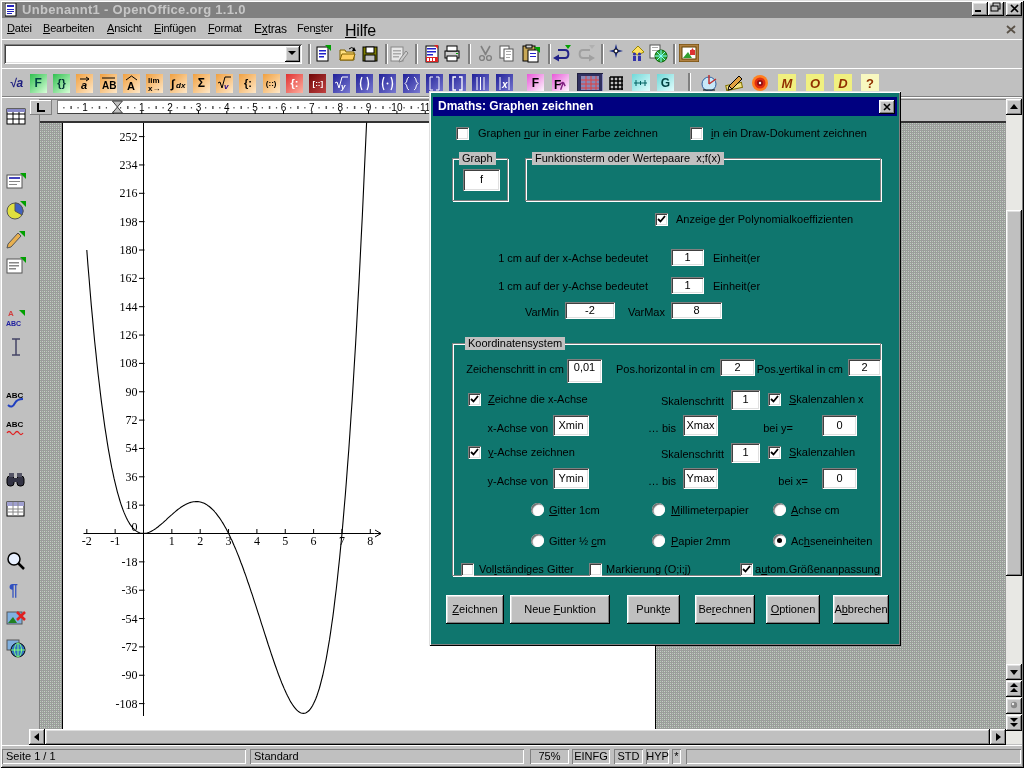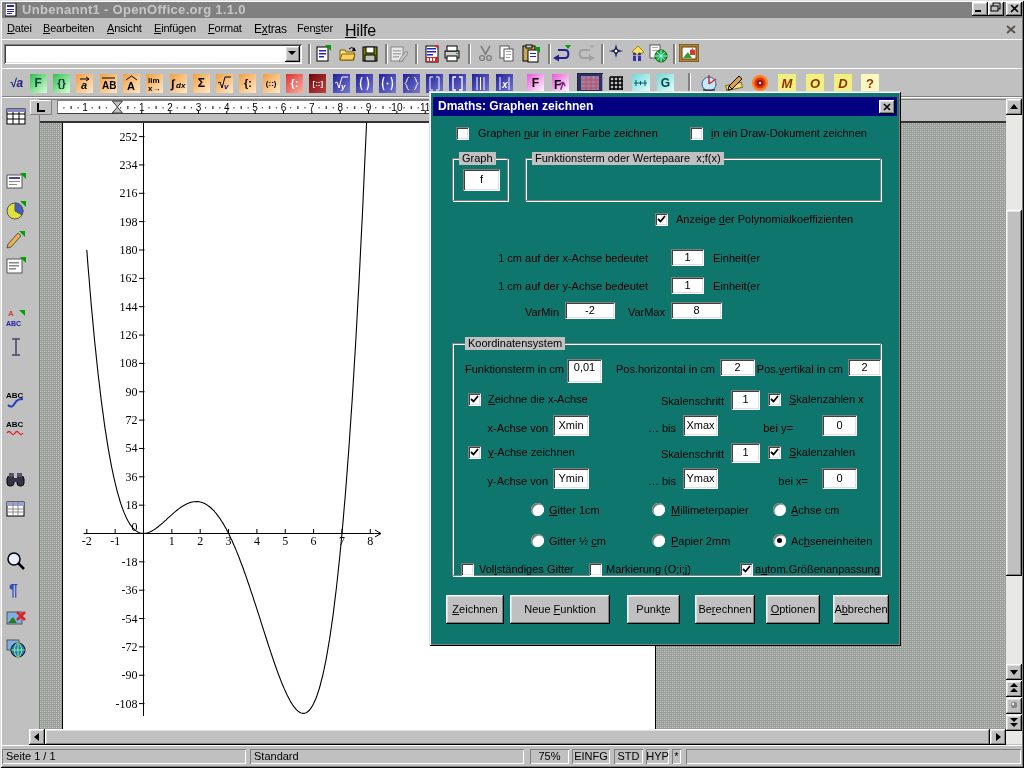--- a/index.html
+++ b/index.html
@@ -604,21 +604,21 @@
 <div class="lbl" style="left:49px;top:188px;width:170px;text-align:right">1 cm auf der y-Achse bedeutet</div>
 <div class="field" style="left:242px;top:186px;width:33px;height:17px;line-height:16px;text-align:center">1</div>
 <div class="lbl" style="left:284px;top:188px;width:47px;overflow:hidden;text-align:left">Einheit(en)</div>
 <div class="lbl" style="left:70px;top:214px;width:60px;text-align:right">VarMin</div>
 <div class="field" style="left:136px;top:211px;width:50px;height:17px;line-height:16px;text-align:center">-2</div>
 <div class="lbl" style="left:176px;top:214px;width:60px;text-align:right">VarMax</div>
 <div class="field" style="left:242px;top:211px;width:51px;height:17px;line-height:16px;text-align:center">8</div>
 <div class="etch" style="left:23px;top:252px;width:429px;height:233px">
       <span style="left:12px">Koordinatensystem</span>
     </div>
-<div class="lbl" style="left:15px;top:271px;width:120px;text-align:right">Funktionsterm in cm</div>
+<div class="lbl" style="left:15px;top:271px;width:120px;text-align:right">Zeichenschritt in cm</div>
 <div class="field" style="left:138px;top:268px;width:35px;height:24px;line-height:16px;text-align:center">0,01</div>
 <div class="lbl" style="left:166px;top:271px;width:120px;text-align:right">Pos.horizontal in cm</div>
 <div class="field" style="left:291px;top:268px;width:35px;height:17px;line-height:16px;text-align:center">2</div>
 <div class="lbl" style="left:294px;top:271px;width:120px;text-align:right">Pos.<u>v</u>ertikal in cm</div>
 <div class="field" style="left:419px;top:268px;width:33px;height:17px;line-height:16px;text-align:center">2</div>
 <div class="cb" style="left:39px;top:302px">
       <svg width="9" height="9" viewBox="0 0 9 9">
         <path d="M1 4 L3.5 6.5 L8 1" stroke="#000" stroke-width="1.8" fill="none"></path>
       </svg>
     </div>

